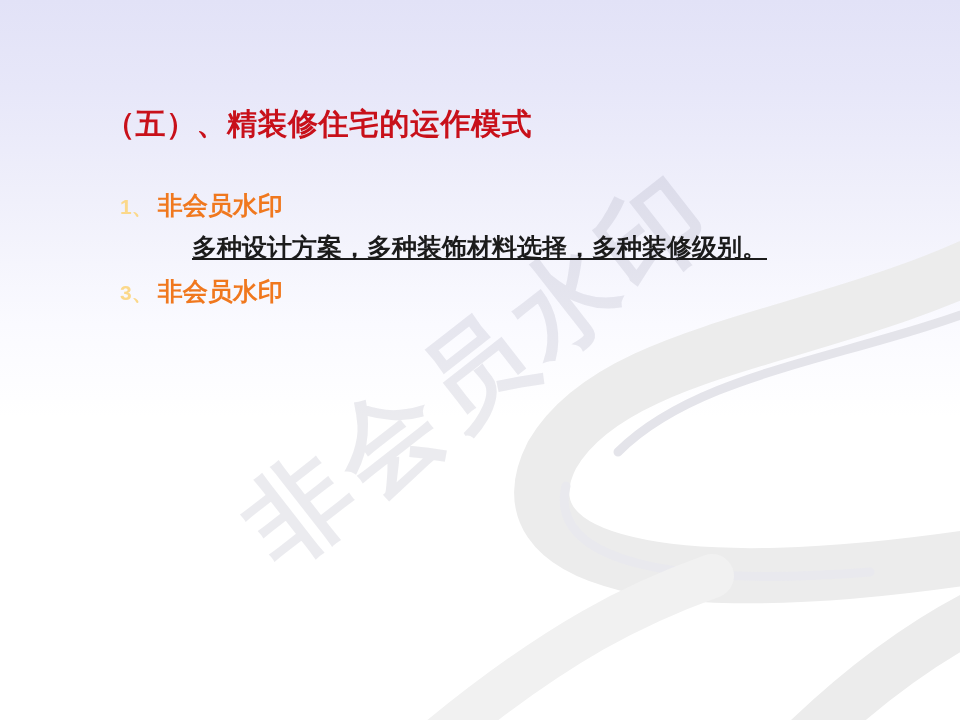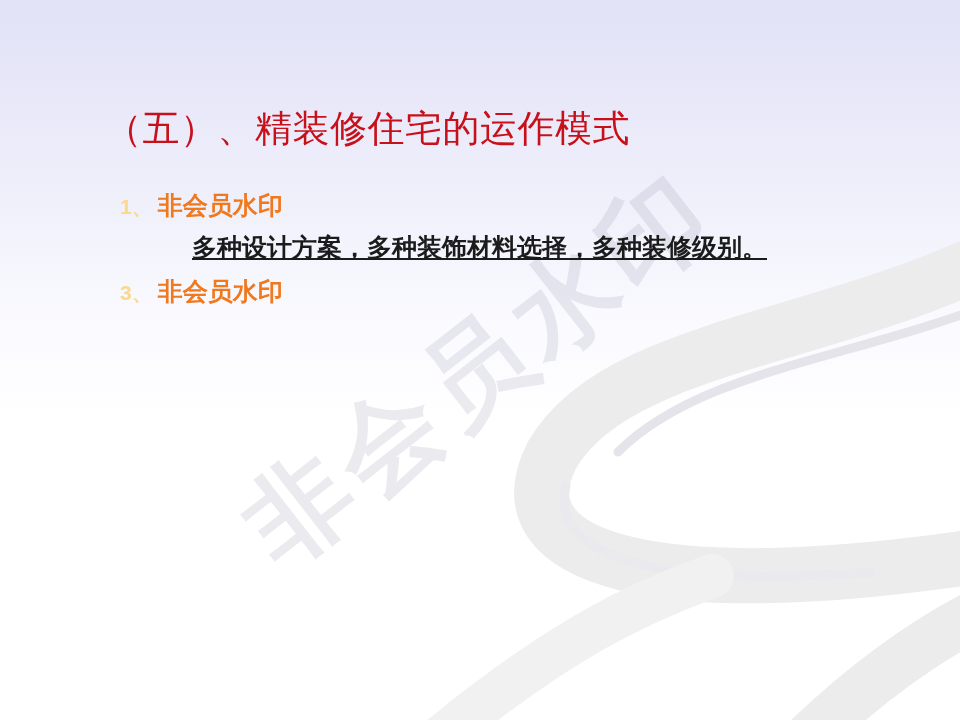--- a/index.html
+++ b/index.html
@@ -48,22 +48,22 @@
     transform: rotate(-38deg);
     transform-origin: 50% 50%;
     z-index: 1;
     user-select: none;
   }
   .title {
     position: absolute;
     left: 105px;
     top: 104px;
     z-index: 2;
-    font-size: 37px;
-    font-weight: normal;
+    font-size: 30px;
+    font-weight: bold;
     color: #c8101a;
     letter-spacing: 0.5px;
     white-space: nowrap;
   }
   .content {
     position: absolute;
     left: 120px;
     right: 64px;
     top: 190px;
     z-index: 2;

